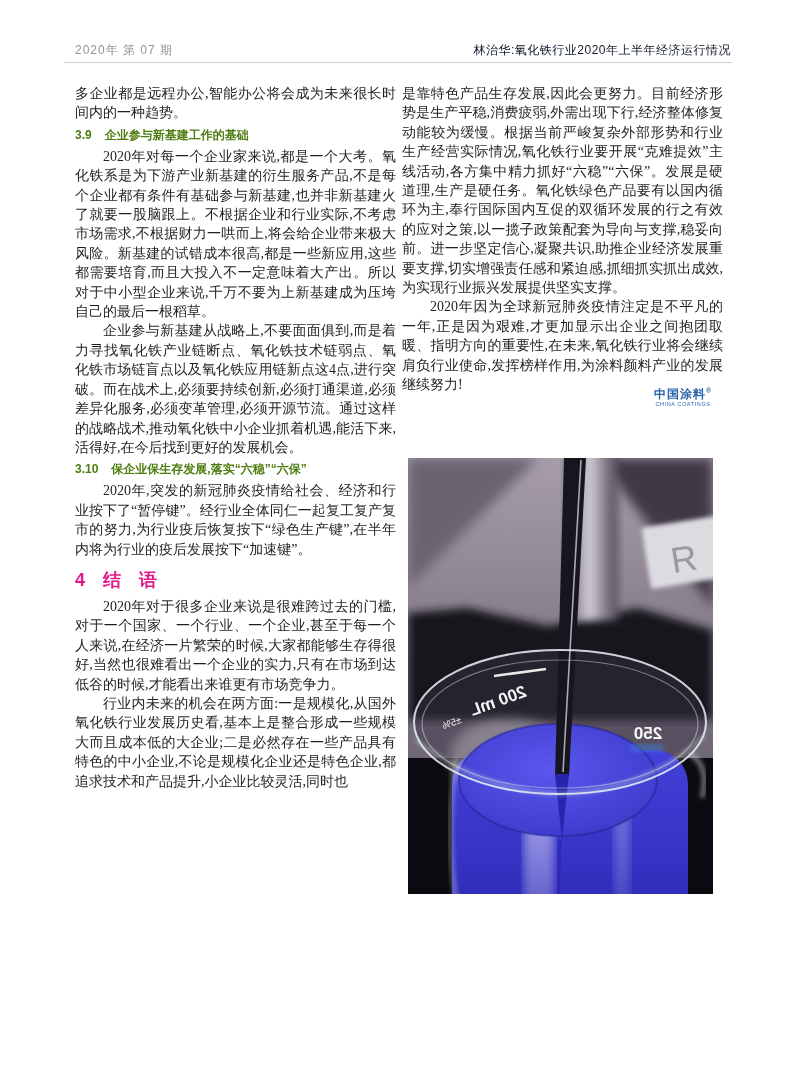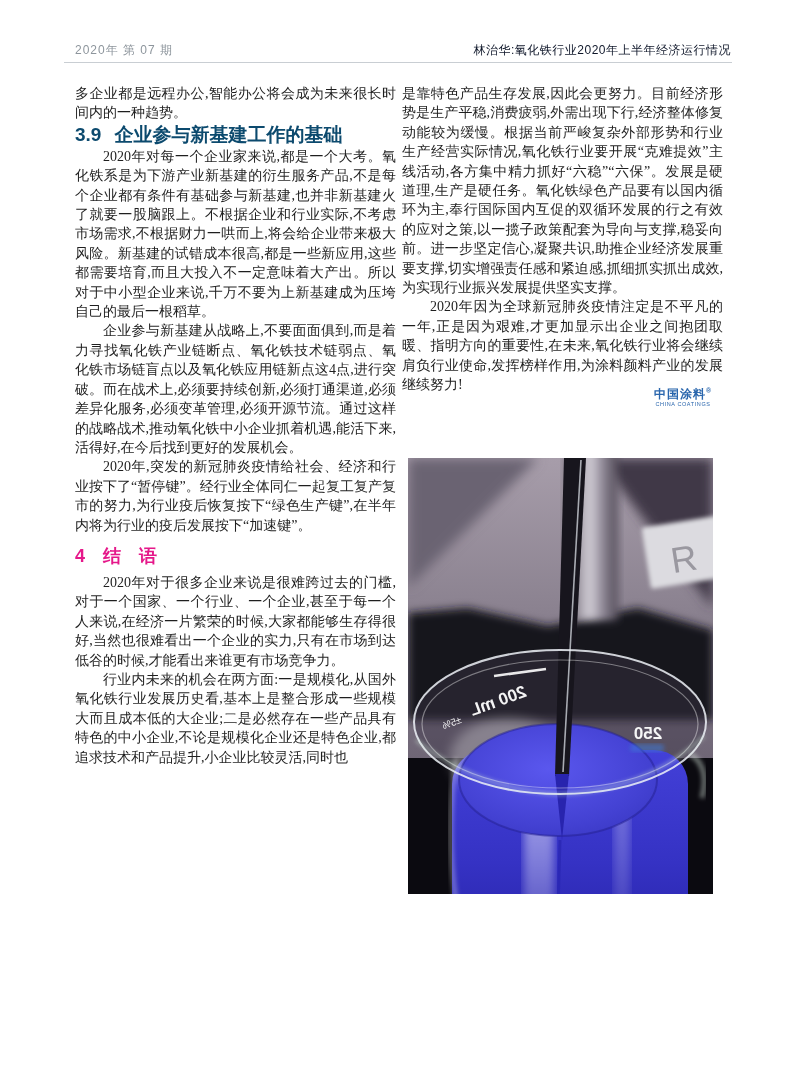--- a/index.html
+++ b/index.html
@@ -11,21 +11,21 @@
   .hdr-title{position:absolute;right:63px;top:42px;font-family:"Liberation Sans","DejaVu Sans",sans-serif;
              font-size:12px;color:#0f172a;letter-spacing:0.5px;}
   .hdr-rule{position:absolute;left:64px;top:62px;width:668px;height:1px;background:#c9ced3;}
   
   .col{position:absolute;top:84px;width:321px;color:#1f1f1f;}
   .col-left{left:75px;}
   .col-right{left:402px;}
   .col p{margin:0;font-size:14px;line-height:19.4px;text-align:justify;text-indent:2em;}
   .col p.cont{text-indent:0;}
   .h-sub{margin:1px 0 1px;font-family:"Liberation Sans","DejaVu Sans",sans-serif;
-         font-weight:bold;font-size:19px;line-height:22px;color:#0c4a6e;}
+         font-weight:bold;font-size:12px;line-height:22px;color:#4d7c0f;}
   .h-sub .num{margin-right:13px;}
   .h-main{margin:9px 0 5px;font-family:"Liberation Sans","DejaVu Sans",sans-serif;
           font-weight:bold;font-size:18px;line-height:24px;color:#e5188a;}
   .h-main .num{margin-right:18px;}
   
   .logo{position:absolute;left:650px;top:384px;width:66px;text-align:center;
         font-family:"Liberation Sans","DejaVu Sans",sans-serif;color:#2a66ad;}
   .logo .cn{font-size:12px;font-weight:bold;letter-spacing:1px;line-height:13px;}
   .logo .reg{font-size:7px;vertical-align:super;}
   .logo .en{font-size:5.5px;letter-spacing:0.6px;line-height:7px;color:#2a66ad;}
@@ -49,20 +49,21 @@
 
   <div class="hdr-issue">2020年 第 07 期</div>
   <div class="hdr-title">林治华:氧化铁行业2020年上半年经济运行情况</div>
   <div class="hdr-rule"></div>
 
   <div class="col col-left">
     <p class="cont">多企业都是远程办公,智能办公将会成为未来很长时间内的一种趋势。</p>
     <div class="h-sub"><span class="num">3.9</span><span>企业参与新基建工作的基础</span></div>
     <p>2020年对每一个企业家来说,都是一个大考。氧化铁系是为下游产业新基建的衍生服务产品,不是每个企业都有条件有基础参与新基建,也并非新基建火了就要一股脑跟上。不根据企业和行业实际,不考虑市场需求,不根据财力一哄而上,将会给企业带来极大风险。新基建的试错成本很高,都是一些新应用,这些都需要培育,而且大投入不一定意味着大产出。所以对于中小型企业来说,千万不要为上新基建成为压垮自己的最后一根稻草。</p>
     <p>企业参与新基建从战略上,不要面面俱到,而是着力寻找氧化铁产业链断点、氧化铁技术链弱点、氧化铁市场链盲点以及氧化铁应用链新点这4点,进行突破。而在战术上,必须要持续创新,必须打通渠道,必须差异化服务,必须变革管理,必须开源节流。通过这样的战略战术,推动氧化铁中小企业抓着机遇,能活下来,活得好,在今后找到更好的发展机会。</p>
+    <div class="h-sub"><span class="num">3.10</span><span>保企业保生存发展,落实“六稳”“六保”</span></div>
     <p>2020年,突发的新冠肺炎疫情给社会、经济和行业按下了“暂停键”。经行业全体同仁一起复工复产复市的努力,为行业疫后恢复按下“绿色生产键”,在半年内将为行业的疫后发展按下“加速键”。</p>
     <div class="h-main"><span class="num">4</span><span>结　语</span></div>
     <p>2020年对于很多企业来说是很难跨过去的门槛,对于一个国家、一个行业、一个企业,甚至于每一个人来说,在经济一片繁荣的时候,大家都能够生存得很好,当然也很难看出一个企业的实力,只有在市场到达低谷的时候,才能看出来谁更有市场竞争力。</p>
     <p>行业内未来的机会在两方面:一是规模化,从国外氧化铁行业发展历史看,基本上是整合形成一些规模大而且成本低的大企业;二是必然存在一些产品具有特色的中小企业,不论是规模化企业还是特色企业,都追求技术和产品提升,小企业比较灵活,同时也</p>
   </div>
 
   <div class="col col-right">
     <p class="cont">是靠特色产品生存发展,因此会更努力。目前经济形势是生产平稳,消费疲弱,外需出现下行,经济整体修复动能较为缓慢。根据当前严峻复杂外部形势和行业生产经营实际情况,氧化铁行业要开展“克难提效”主线活动,各方集中精力抓好“六稳”“六保”。发展是硬道理,生产是硬任务。氧化铁绿色产品要有以国内循环为主,奉行国际国内互促的双循环发展的行之有效的应对之策,以一揽子政策配套为导向与支撑,稳妥向前。进一步坚定信心,凝聚共识,助推企业经济发展重要支撑,切实增强责任感和紧迫感,抓细抓实抓出成效,为实现行业振兴发展提供坚实支撑。</p>
     <p>2020年因为全球新冠肺炎疫情注定是不平凡的一年,正是因为艰难,才更加显示出企业之间抱团取暖、指明方向的重要性,在未来,氧化铁行业将会继续肩负行业使命,发挥榜样作用,为涂料颜料产业的发展继续努力!</p>
   </div>

